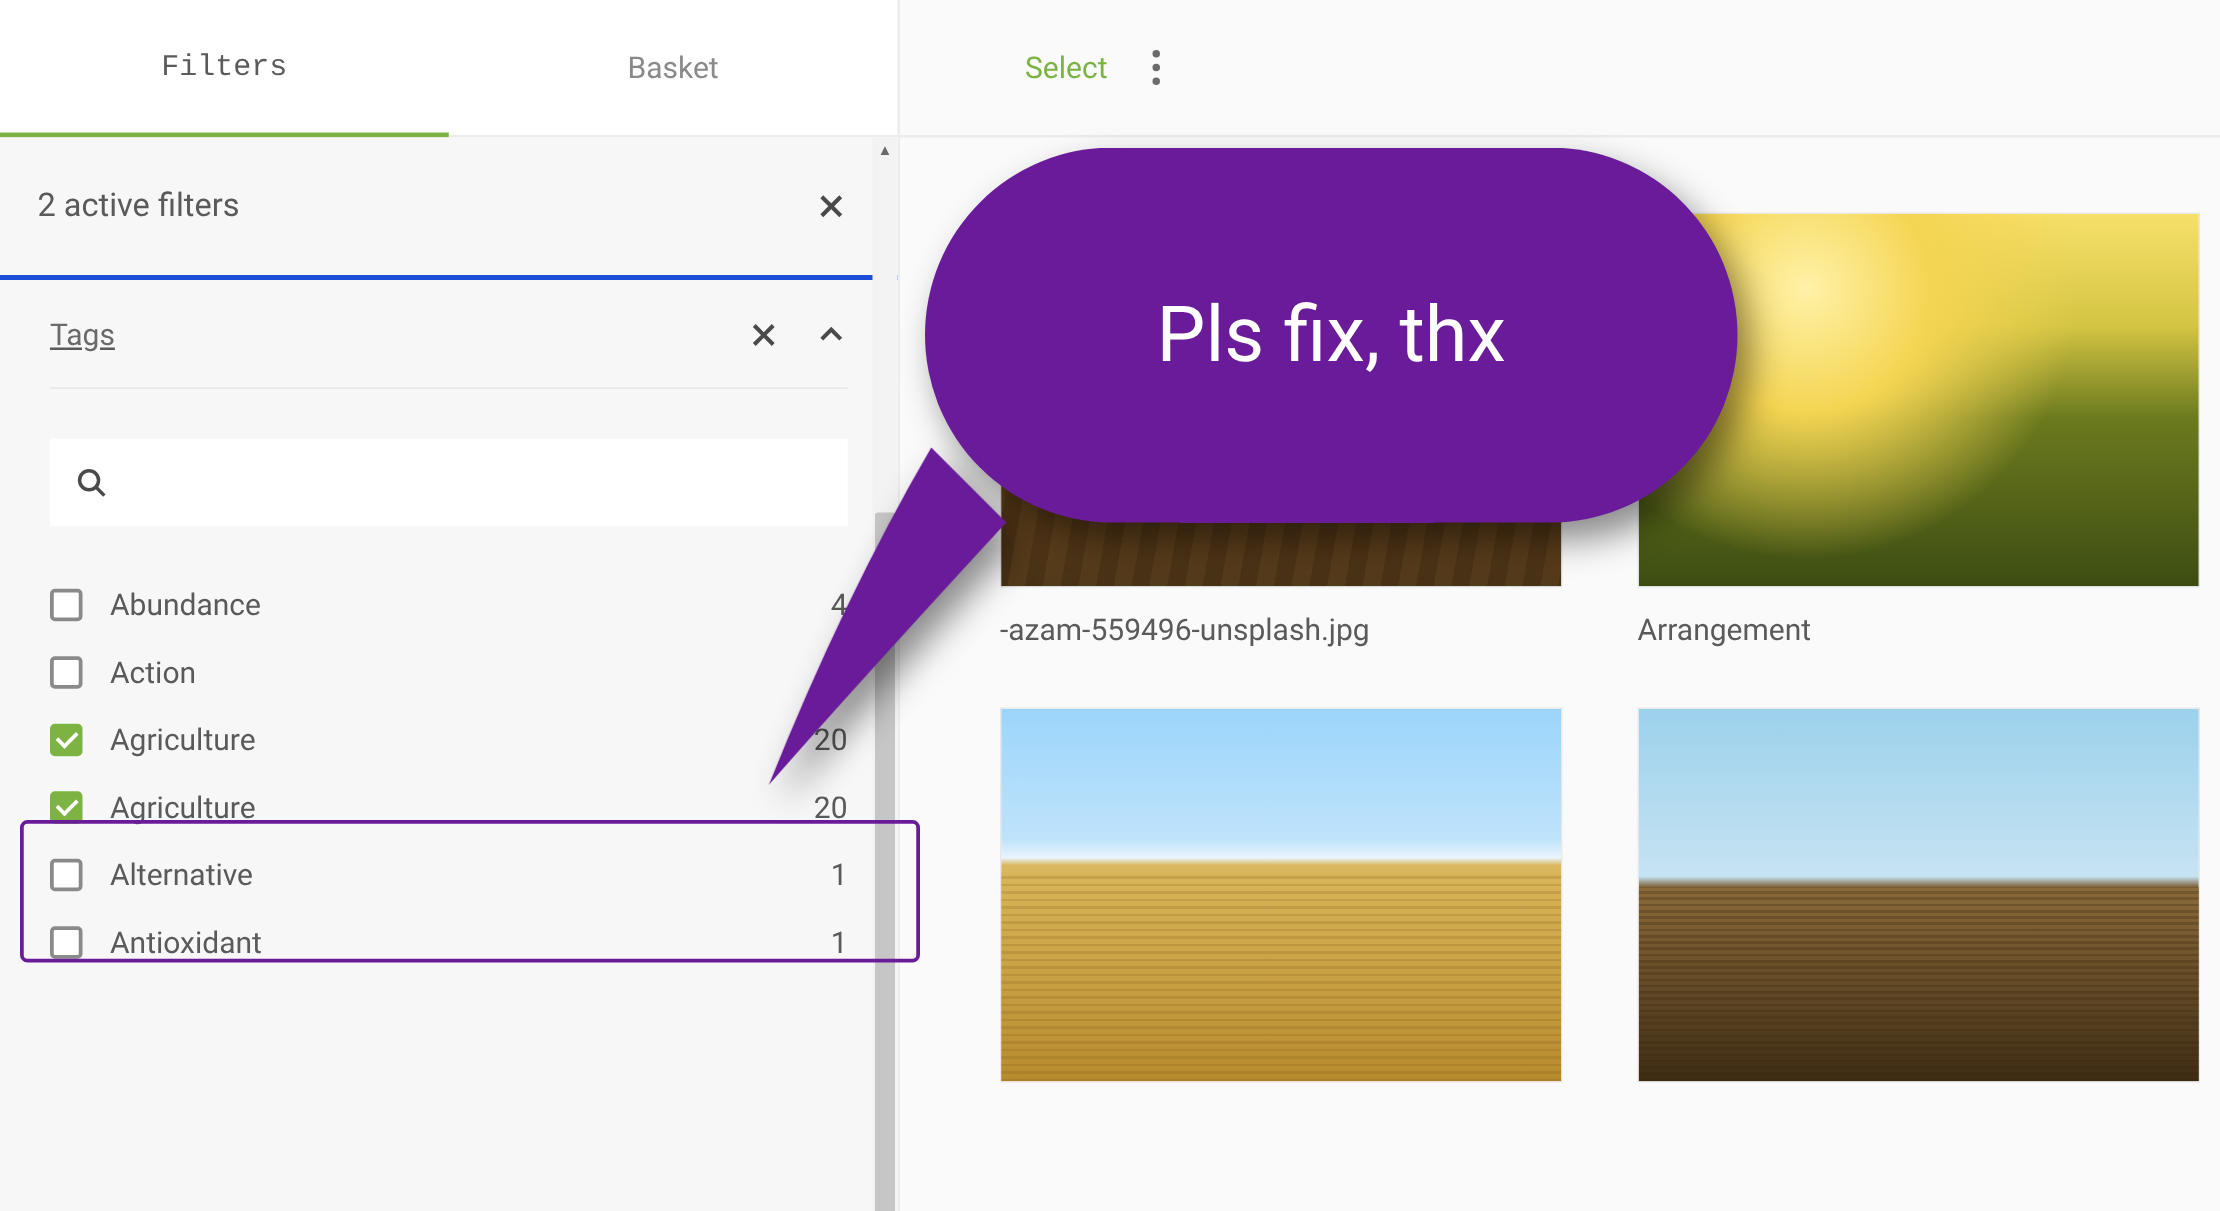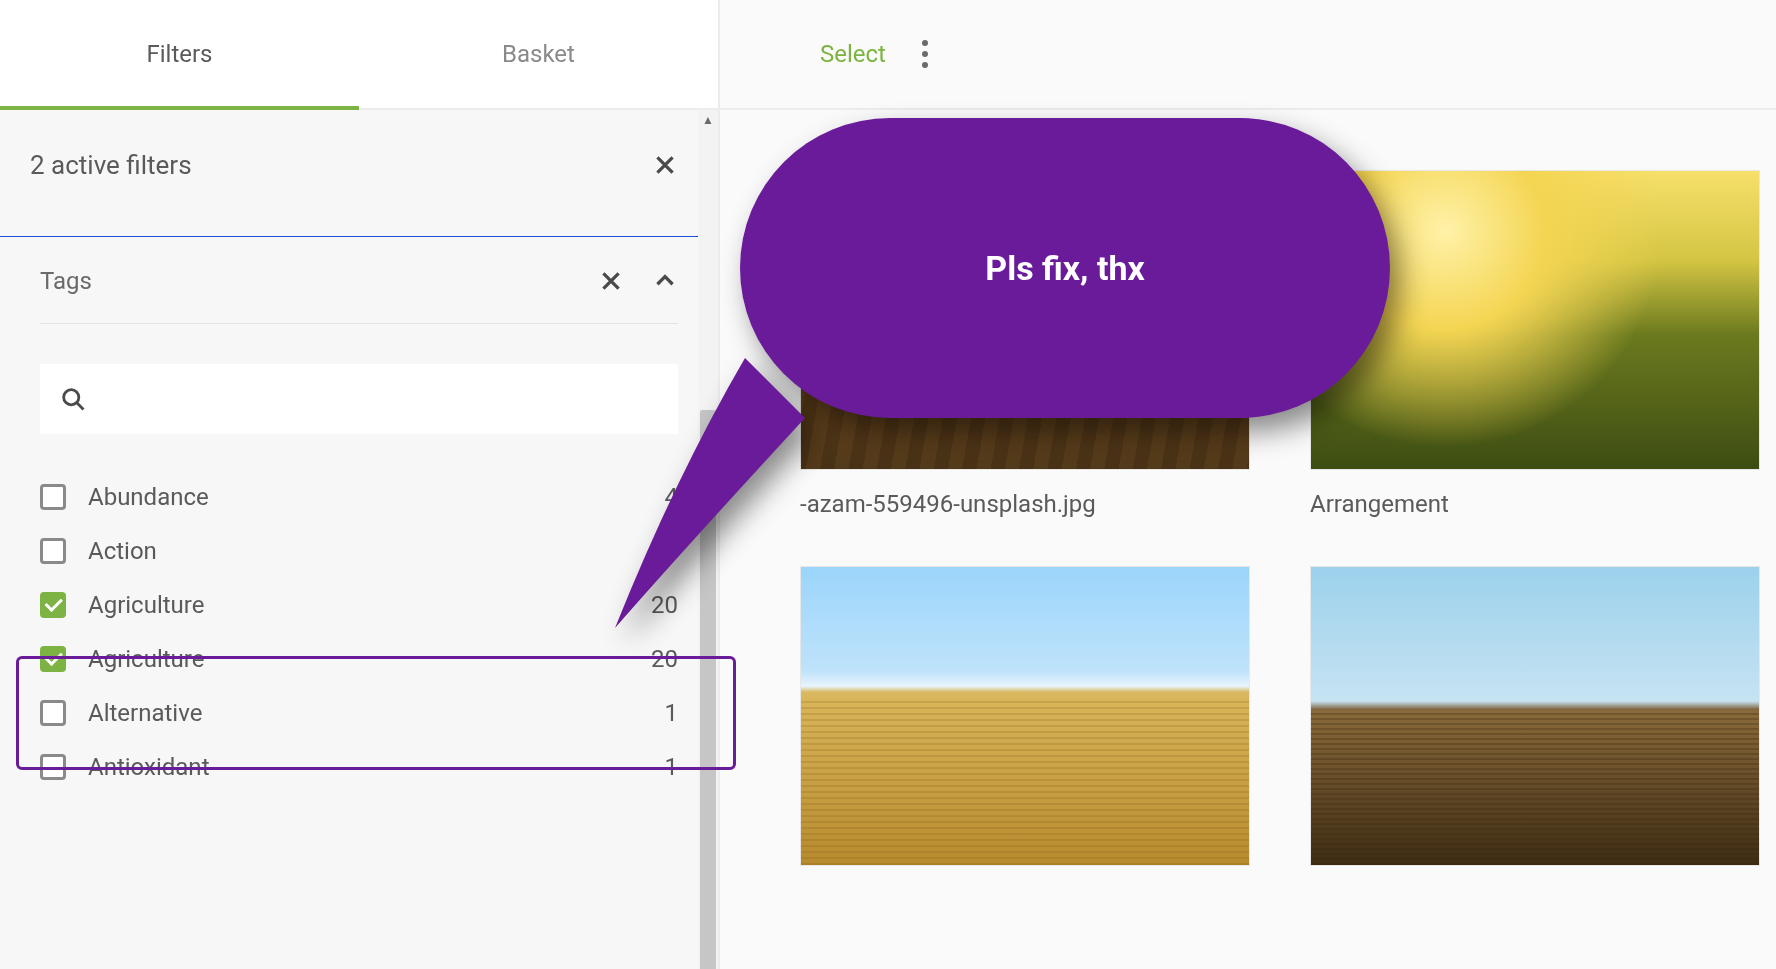--- a/index.html
+++ b/index.html
@@ -34,20 +34,21 @@
     display: flex;
     align-items: center;
     justify-content: center;
     font-size: 24px;
     color: #8a8a8a;
     position: relative;
     cursor: pointer;
   }
   .tab.active {
     color: #5b5b5b;
+    font-family: Liberation Mono, monospace;
   }
   .tab.active::after {
     content: "";
     position: absolute;
     left: 0;
     right: 0;
     bottom: -2px;
     height: 4px;
     background: #7cb342;
   }
@@ -81,22 +82,22 @@
     top: 300px;
     height: 600px;
     background: #c6c6c6;
     border-radius: 2px;
   }
 
   .filters-header {
     display: flex;
     align-items: center;
     justify-content: space-between;
-    padding: 40px 40px 56px 30px;
-    border-bottom: 1px solid #1d4ed8;
+    padding: 40px 40px 40px 30px;
+    border-bottom: 4px solid #1d4ed8;
     background:#f7f7f7;
   }
   .filters-header .title {
     font-size: 26px;
     color: #5a5a5a;
   }
   .icon-x {
     width: 26px; height: 26px;
     stroke: #4a4a4a;
     stroke-width: 3;
@@ -113,20 +114,21 @@
 
   .tags-section {
     padding: 30px 40px 0 40px;
   }
   .tags-header {
     display:flex;
     align-items:center;
     gap: 28px;
     padding-bottom: 28px;
     border-bottom: 1px solid #e4e4e4;
+    text-decoration: underline;
   }
   .tags-header .label {
     font-size: 24px;
     color: #6a6a6a;
     flex: 1;
   }
 
   .search-box {
     margin-top: 40px;
     background: #ffffff;
@@ -313,22 +315,22 @@
     pointer-events:none;
   }
   .bubble-body{
     width:100%; height:100%;
     background:#6a1b9a;
     border-radius:150px;
     display:flex; align-items:center; justify-content:center;
   }
   .bubble-text{
     color:#fff;
-    font-weight:700;
-    font-size:34px;
+    font-weight:400;
+    font-size:62px;
   }
   .bubble-tail{
     position:absolute;
     left: -85px;
     top: 240px;
     width:0;height:0;
     border-left: 0 solid transparent;
     border-right: 160px solid transparent;
     border-top: 0 solid transparent;
     border-bottom: 0 solid transparent;

